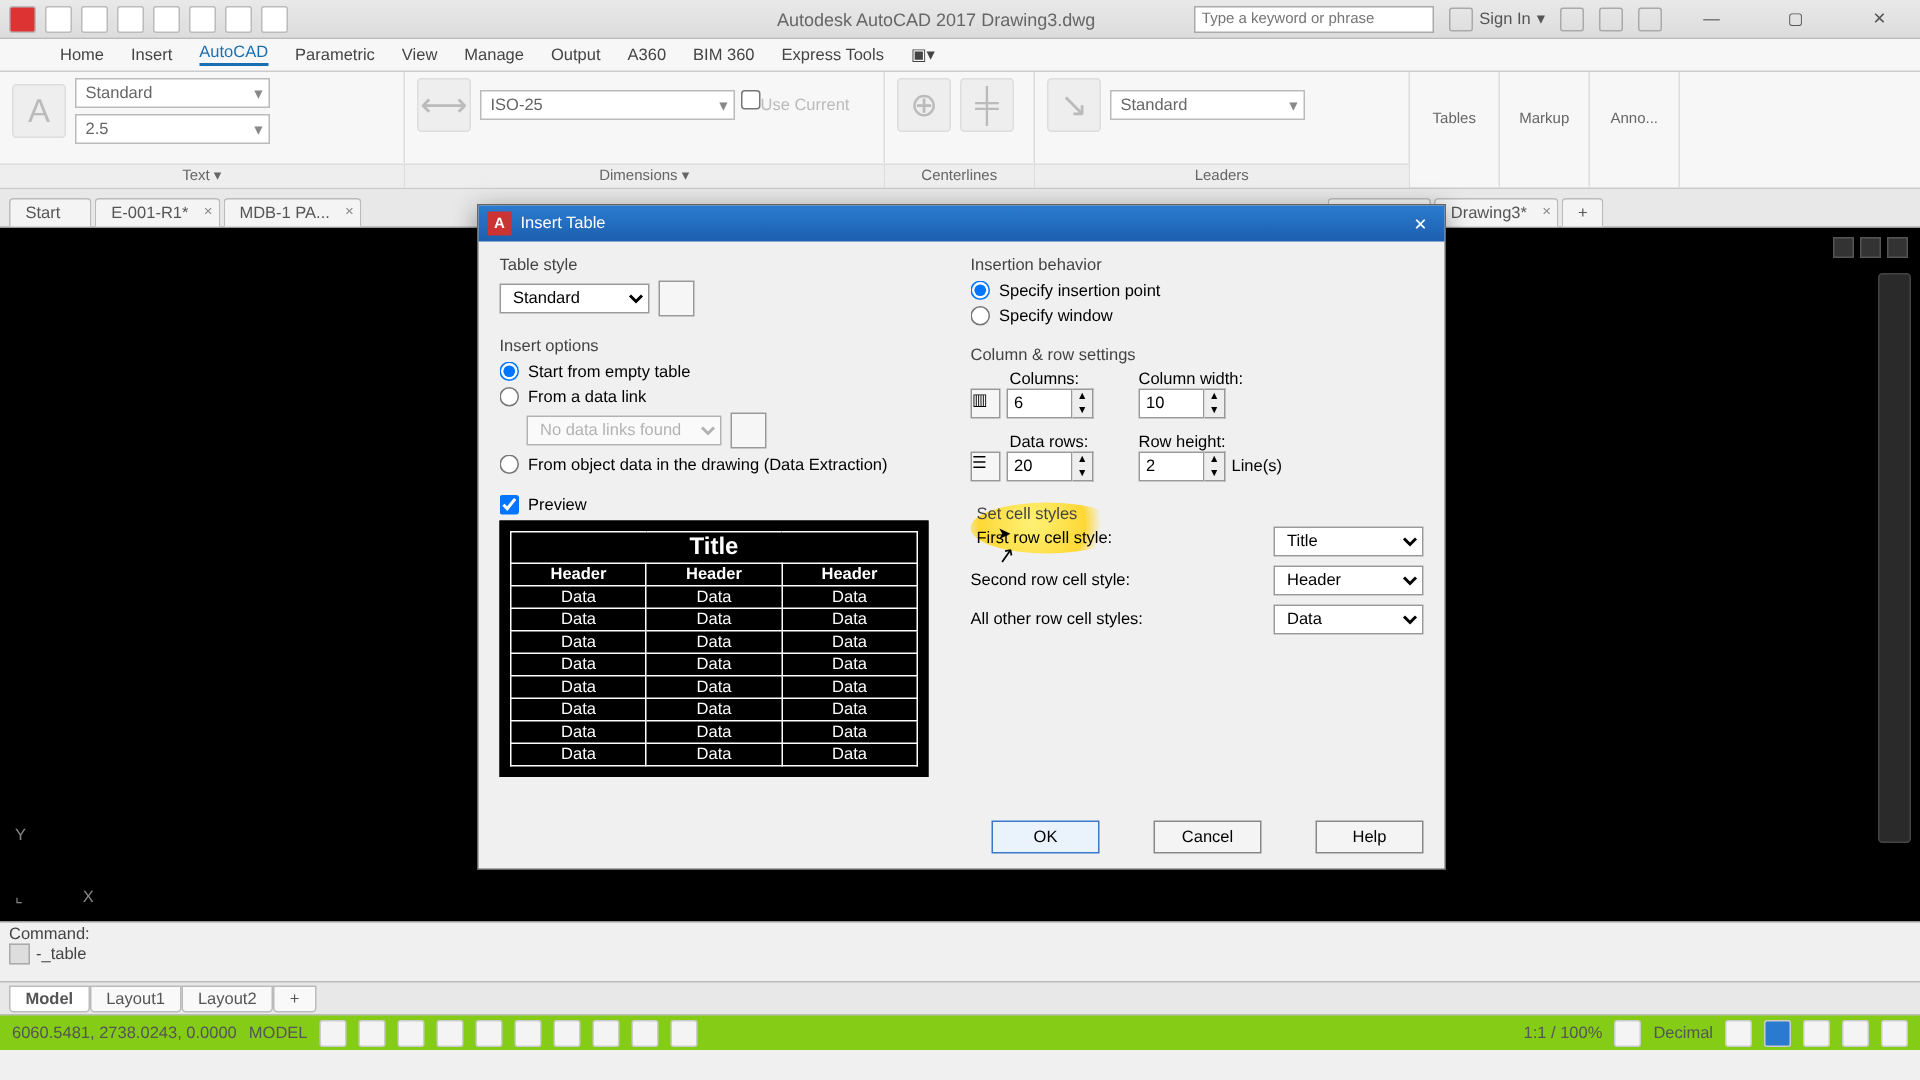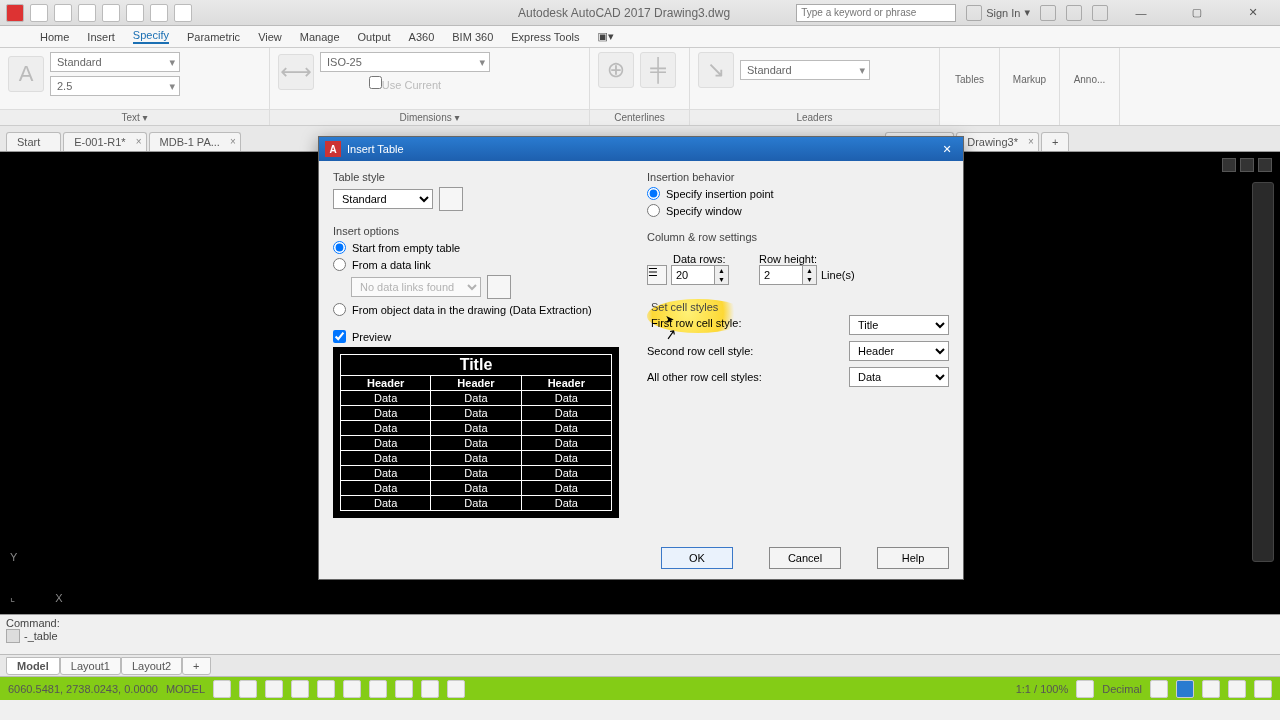--- a/index.html
+++ b/index.html
@@ -119,21 +119,21 @@
     <span class="iconbox"></span>
     <div class="winbtn">—</div>
     <div class="winbtn">▢</div>
     <div class="winbtn close">✕</div>
   </div>
 </div>
 
 <div class="menubar">
   <span class="mitem">Home</span>
   <span class="mitem">Insert</span>
-  <span class="mitem active">Specify</span>
+  <span class="mitem active">AutoCAD</span>
   <span class="mitem">Parametric</span>
   <span class="mitem">View</span>
   <span class="mitem">Manage</span>
   <span class="mitem">Output</span>
   <span class="mitem">A360</span>
   <span class="mitem">BIM 360</span>
   <span class="mitem">Express Tools</span>
   <span class="mitem">▣▾</span>
 </div>
 
@@ -144,21 +144,21 @@
       <div style="display:flex; flex-direction:column; gap:4px;">
         <div class="combo">Standard</div>
         <div class="combo">2.5</div>
       </div>
     </div>
     <div class="panelname">Text ▾</div>
   </div>
   <div class="panel dim" style="width:320px">
     <div class="big">
       <div class="bigicon">⟷</div>
-      <div style="display:flex; flex-direction:column; gap:4px;align-items:center;">
+      <div style="display:flex; flex-direction:row; gap:4px;">
         <div class="combo" style="min-width:170px">ISO-25</div>
         <div class="row"><input type="checkbox" style=""><span>Use Current</span></div>
       </div>
     </div>
     <div class="panelname">Dimensions ▾</div>
   </div>
   <div class="panel dim" style="width:100px">
     <div class="big">
       <div class="bigicon">⊕</div>
       <div class="bigicon">╪</div>
@@ -352,20 +352,39 @@
             <input type="radio" name="ib" checked="" style="">
             <span>Specify insertion point</span>
           </div>
         <div class="row">
             <input type="radio" name="ib" style="">
             <span>Specify window</span>
           </div>
       </div>
       <div class="grp">
         <div class="lbl">Column &amp; row settings</div>
+        <div class="row" style="gap:30px;">
+          <div>
+            <div style="margin-left:26px">Columns:</div>
+            <div class="num">
+              <span class="iconbtn" style="width:20px;height:20px">▥</span>
+              <div class="spinner">
+                  <input type="text" value="6" style="">
+                  <div class="spinbtns">▲<br>▼</div>
+                </div>
+            </div>
+          </div>
+          <div>
+            <div>Column width:</div>
+            <div class="spinner">
+                <input type="text" value="10" style="">
+                <div class="spinbtns">▲<br>▼</div>
+              </div>
+          </div>
+        </div>
         <div class="row" style="gap:30px; margin-top:10px;">
           <div>
             <div style="margin-left:26px">Data rows:</div>
             <div class="num">
               <span class="iconbtn" style="width:20px;height:20px">☰</span>
               <div class="spinner">
                   <input type="text" value="20" style="">
                   <div class="spinbtns">▲<br>▼</div>
                 </div>
             </div>

